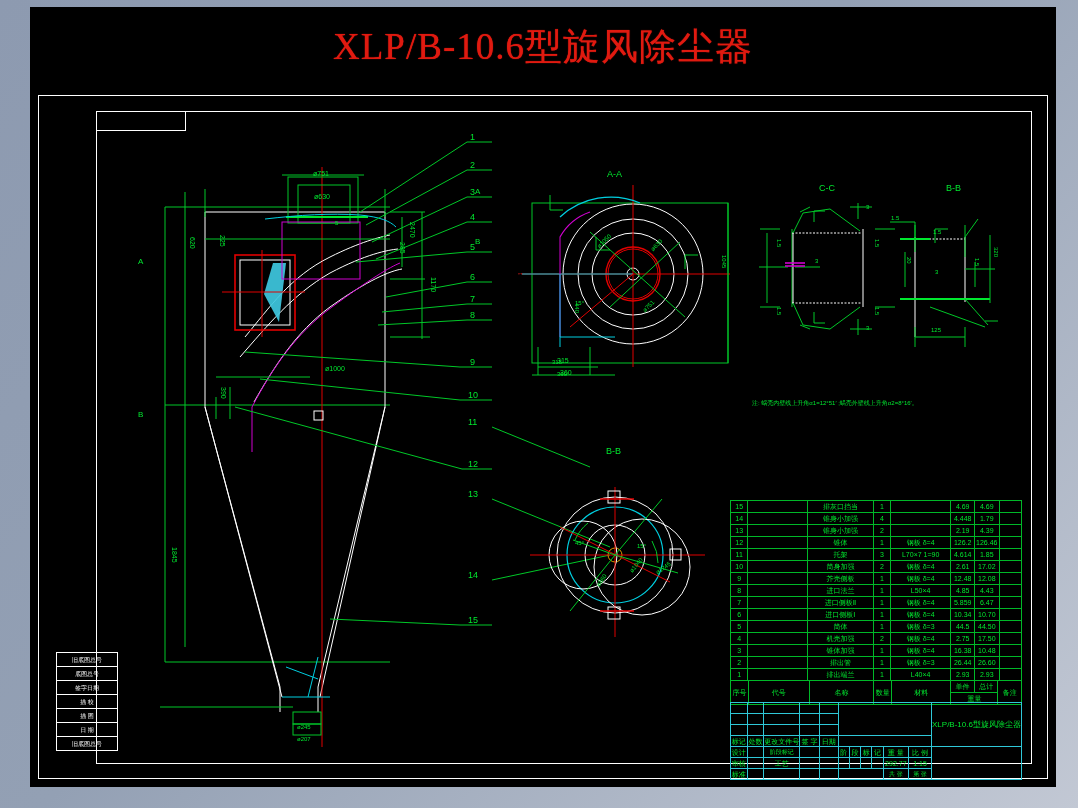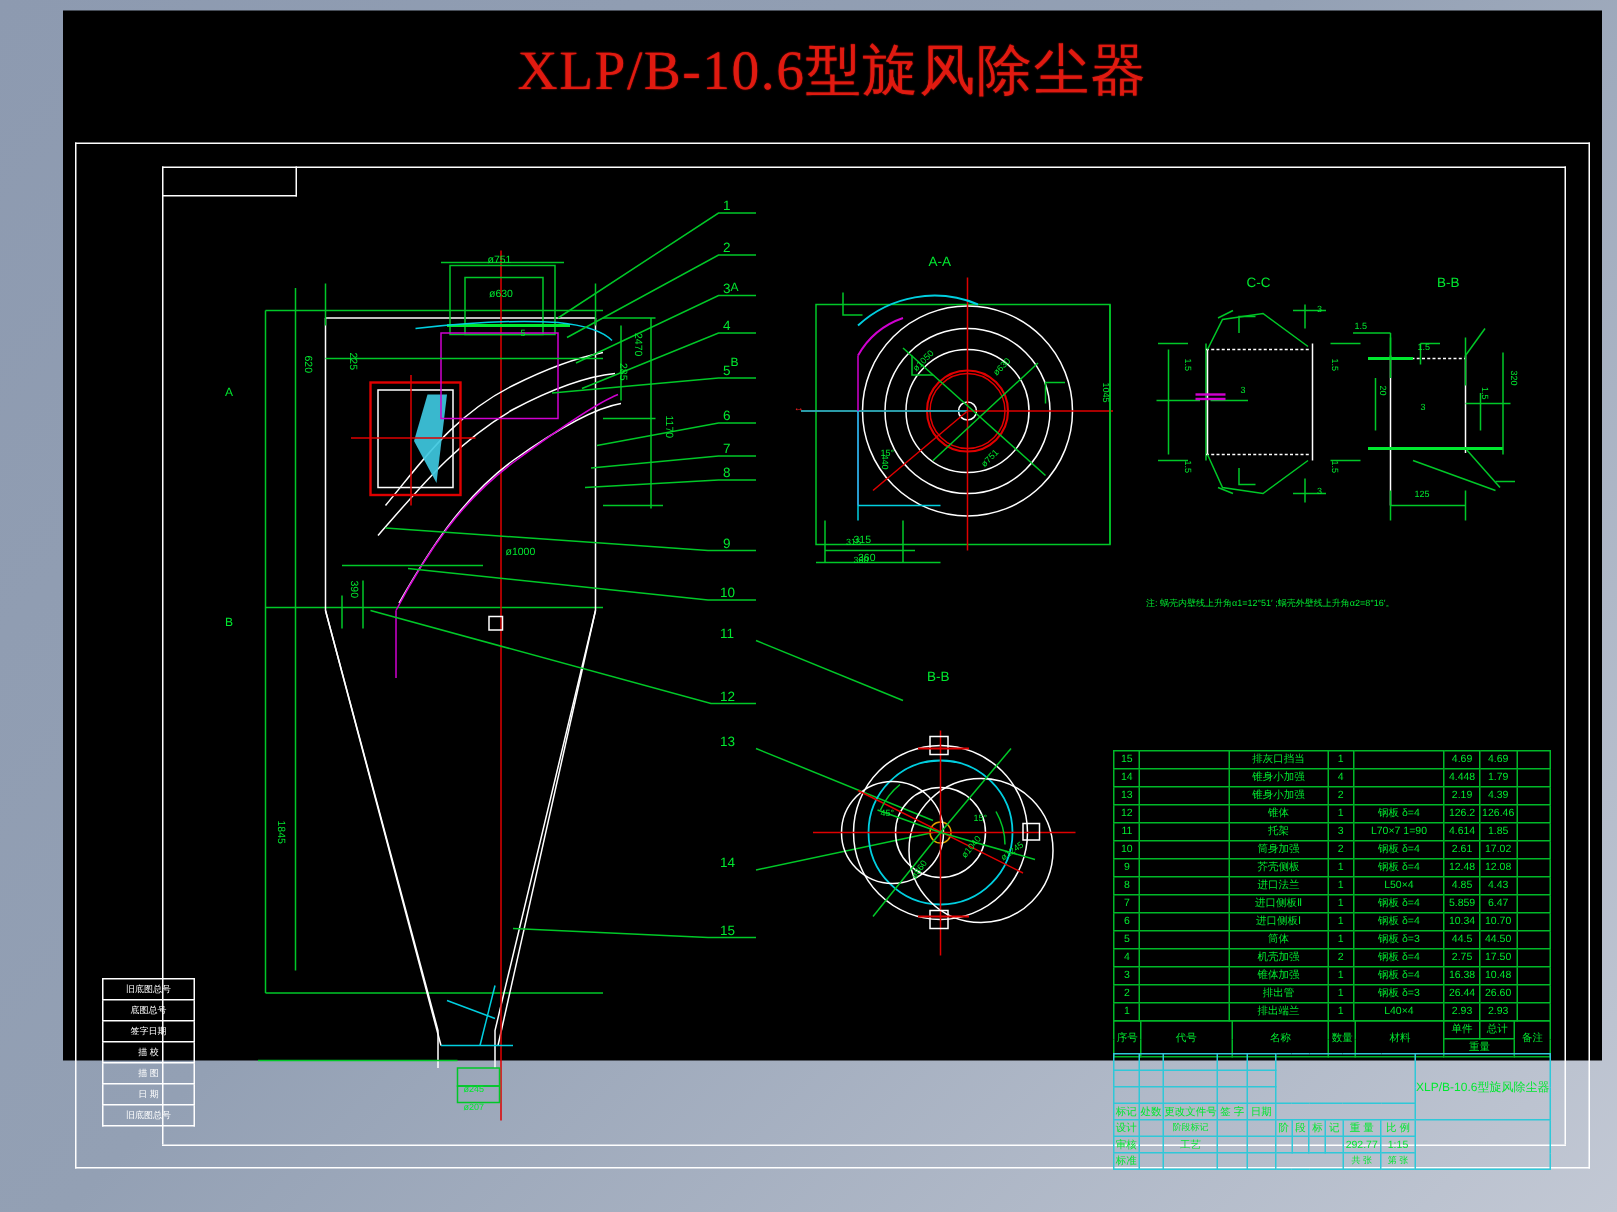--- a/index.html
+++ b/index.html
@@ -5,21 +5,21 @@
   html,body{margin:0;padding:0;}
   body{
     width:1078px;height:808px;overflow:hidden;
     background:linear-gradient(135deg,#8d9ab0 0%,#93a0b4 45%,#c2c8d4 100%);
     font-family:"Liberation Sans",sans-serif;
   }
   #stage{position:relative;width:1078px;height:808px;}
 
   
   .cad-canvas{
-    position:absolute;left:42px;top:7px;width:1026px;height:700px;
+    position:absolute;left:30px;top:7px;width:1026px;height:780px;
     background:#000;
   }
   
   .title-banner{
     position:absolute;left:0;top:0;width:100%;height:80px;
     display:flex;align-items:center;justify-content:center;
   }
   .title-text{
     color:#e01a10;font-family:"Liberation Serif",serif;
     font-size:37px;letter-spacing:1px;font-weight:400;

